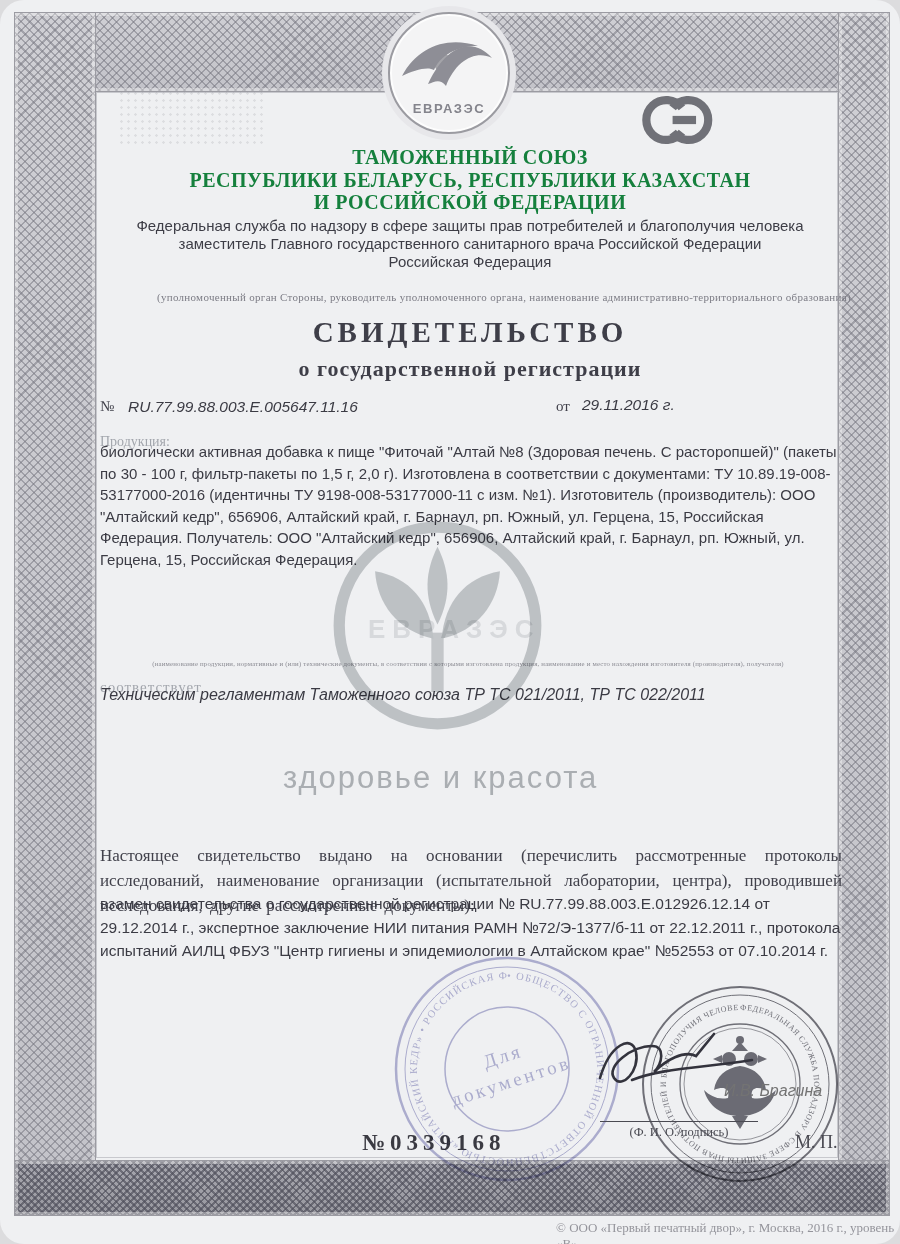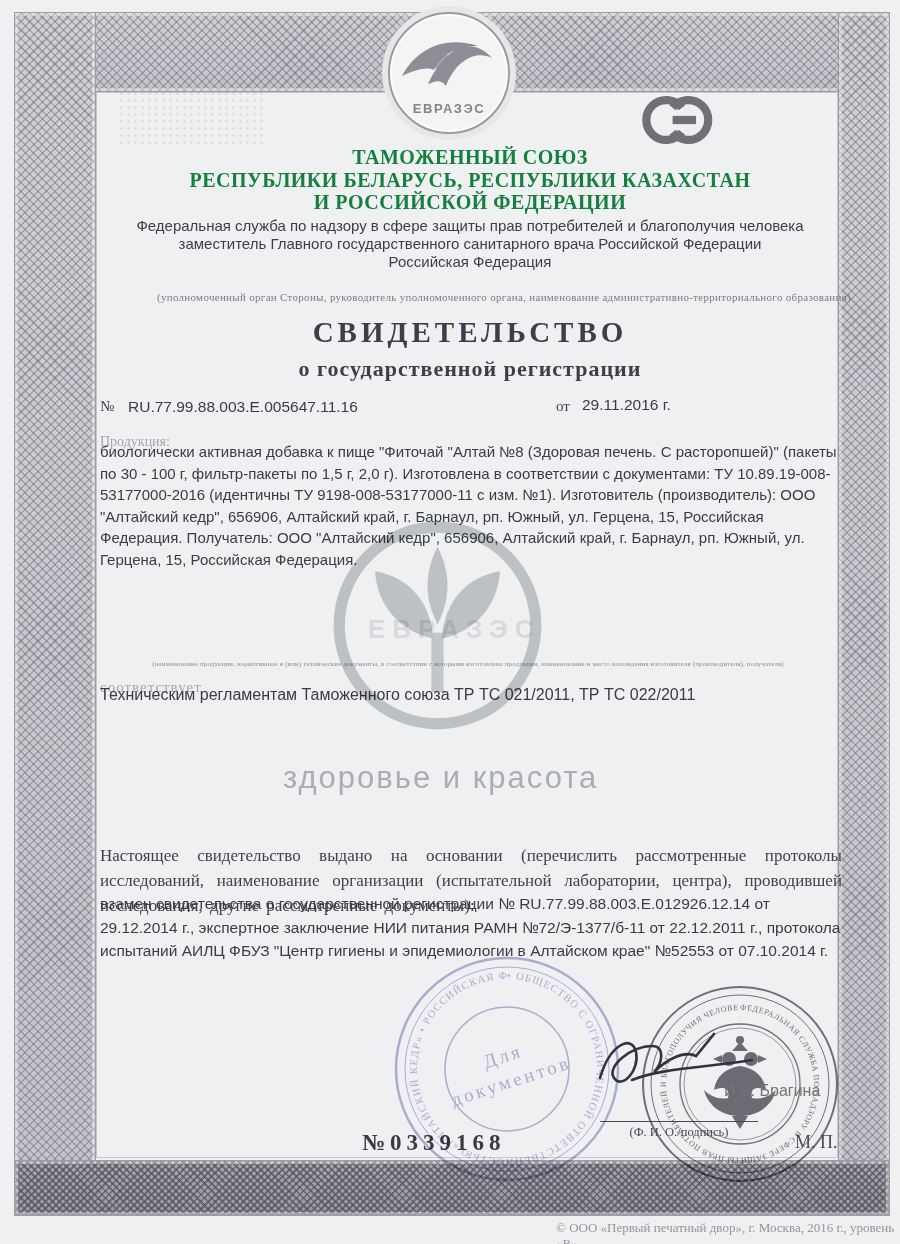--- a/index.html
+++ b/index.html
@@ -1,37 +1,37 @@
 <!DOCTYPE html>
 <html><head>
 <meta charset="utf-8">
 <style>
   html,body{margin:0;padding:0;background:#dcdcde;}
   .page{position:relative;width:900px;height:1244px;background:#eff0f2;overflow:hidden;
-        font-family:"Liberation Serif",serif;color:#3f3f49;}
+        font-family:"Liberation Serif",serif;color:#3f3f49;border-radius:24px;}
   
   .band{position:absolute;z-index:1;
     background:
       repeating-linear-gradient(45deg, rgba(118,118,128,.5) 0 1.5px, transparent 1.5px 6px),
       repeating-linear-gradient(-45deg, rgba(118,118,128,.5) 0 1.5px, transparent 1.5px 6px),
       linear-gradient(#cfcfd4,#c3c3c9);
     border:1px solid #9b9ba2; box-shadow:inset 0 0 0 3px rgba(255,255,255,.35);}
   .band-top{left:14px;right:10px;top:12px;height:78px;}
   .band-left{left:14px;top:12px;width:80px;bottom:30px;}
   .band-right{right:10px;top:12px;width:50px;bottom:30px;}
   .band-bottom{left:14px;right:10px;top:1160px;height:54px;
     background:
       repeating-linear-gradient(45deg, rgba(80,80,92,.65) 0 2px, transparent 2px 5px),
       repeating-linear-gradient(-45deg, rgba(80,80,92,.65) 0 2px, transparent 2px 5px),
       linear-gradient(#a6a6ae,#98989f);}
   .inner-hairline{position:absolute;left:96px;top:92px;right:62px;bottom:86px;
     border:1px solid rgba(150,150,160,.45);z-index:1;}
   
   .abs{position:absolute;z-index:3;}
-  .sans{font-family:"Liberation Sans",sans-serif;}
+  .sans{font-family:"Liberation Sans",sans-serif;font-style:italic;}
   .center{text-align:center;}
   .just{text-align:justify;}
   .faint-label{color:rgba(85,92,104,.5);}
   
   .hline-serif{font-weight:bold;font-size:20px;color:#15803d;letter-spacing:.5px;line-height:22.5px;}
   .hline-sans{font-family:"Liberation Sans",sans-serif;font-size:15px;color:#3d3d46;line-height:18px;}
   .org-note{font-size:11px;color:#7c7c85;letter-spacing:.3px;padding-left:34px;}
   .title-main{font-size:29px;font-weight:bold;letter-spacing:4px;color:#3e3e48;}
   .title-sub{font-size:22px;font-weight:bold;letter-spacing:1px;color:#3e3e48;}
   .typed{font-family:"Liberation Sans",sans-serif;font-size:15px;line-height:21.5px;color:#3b3b44;}

